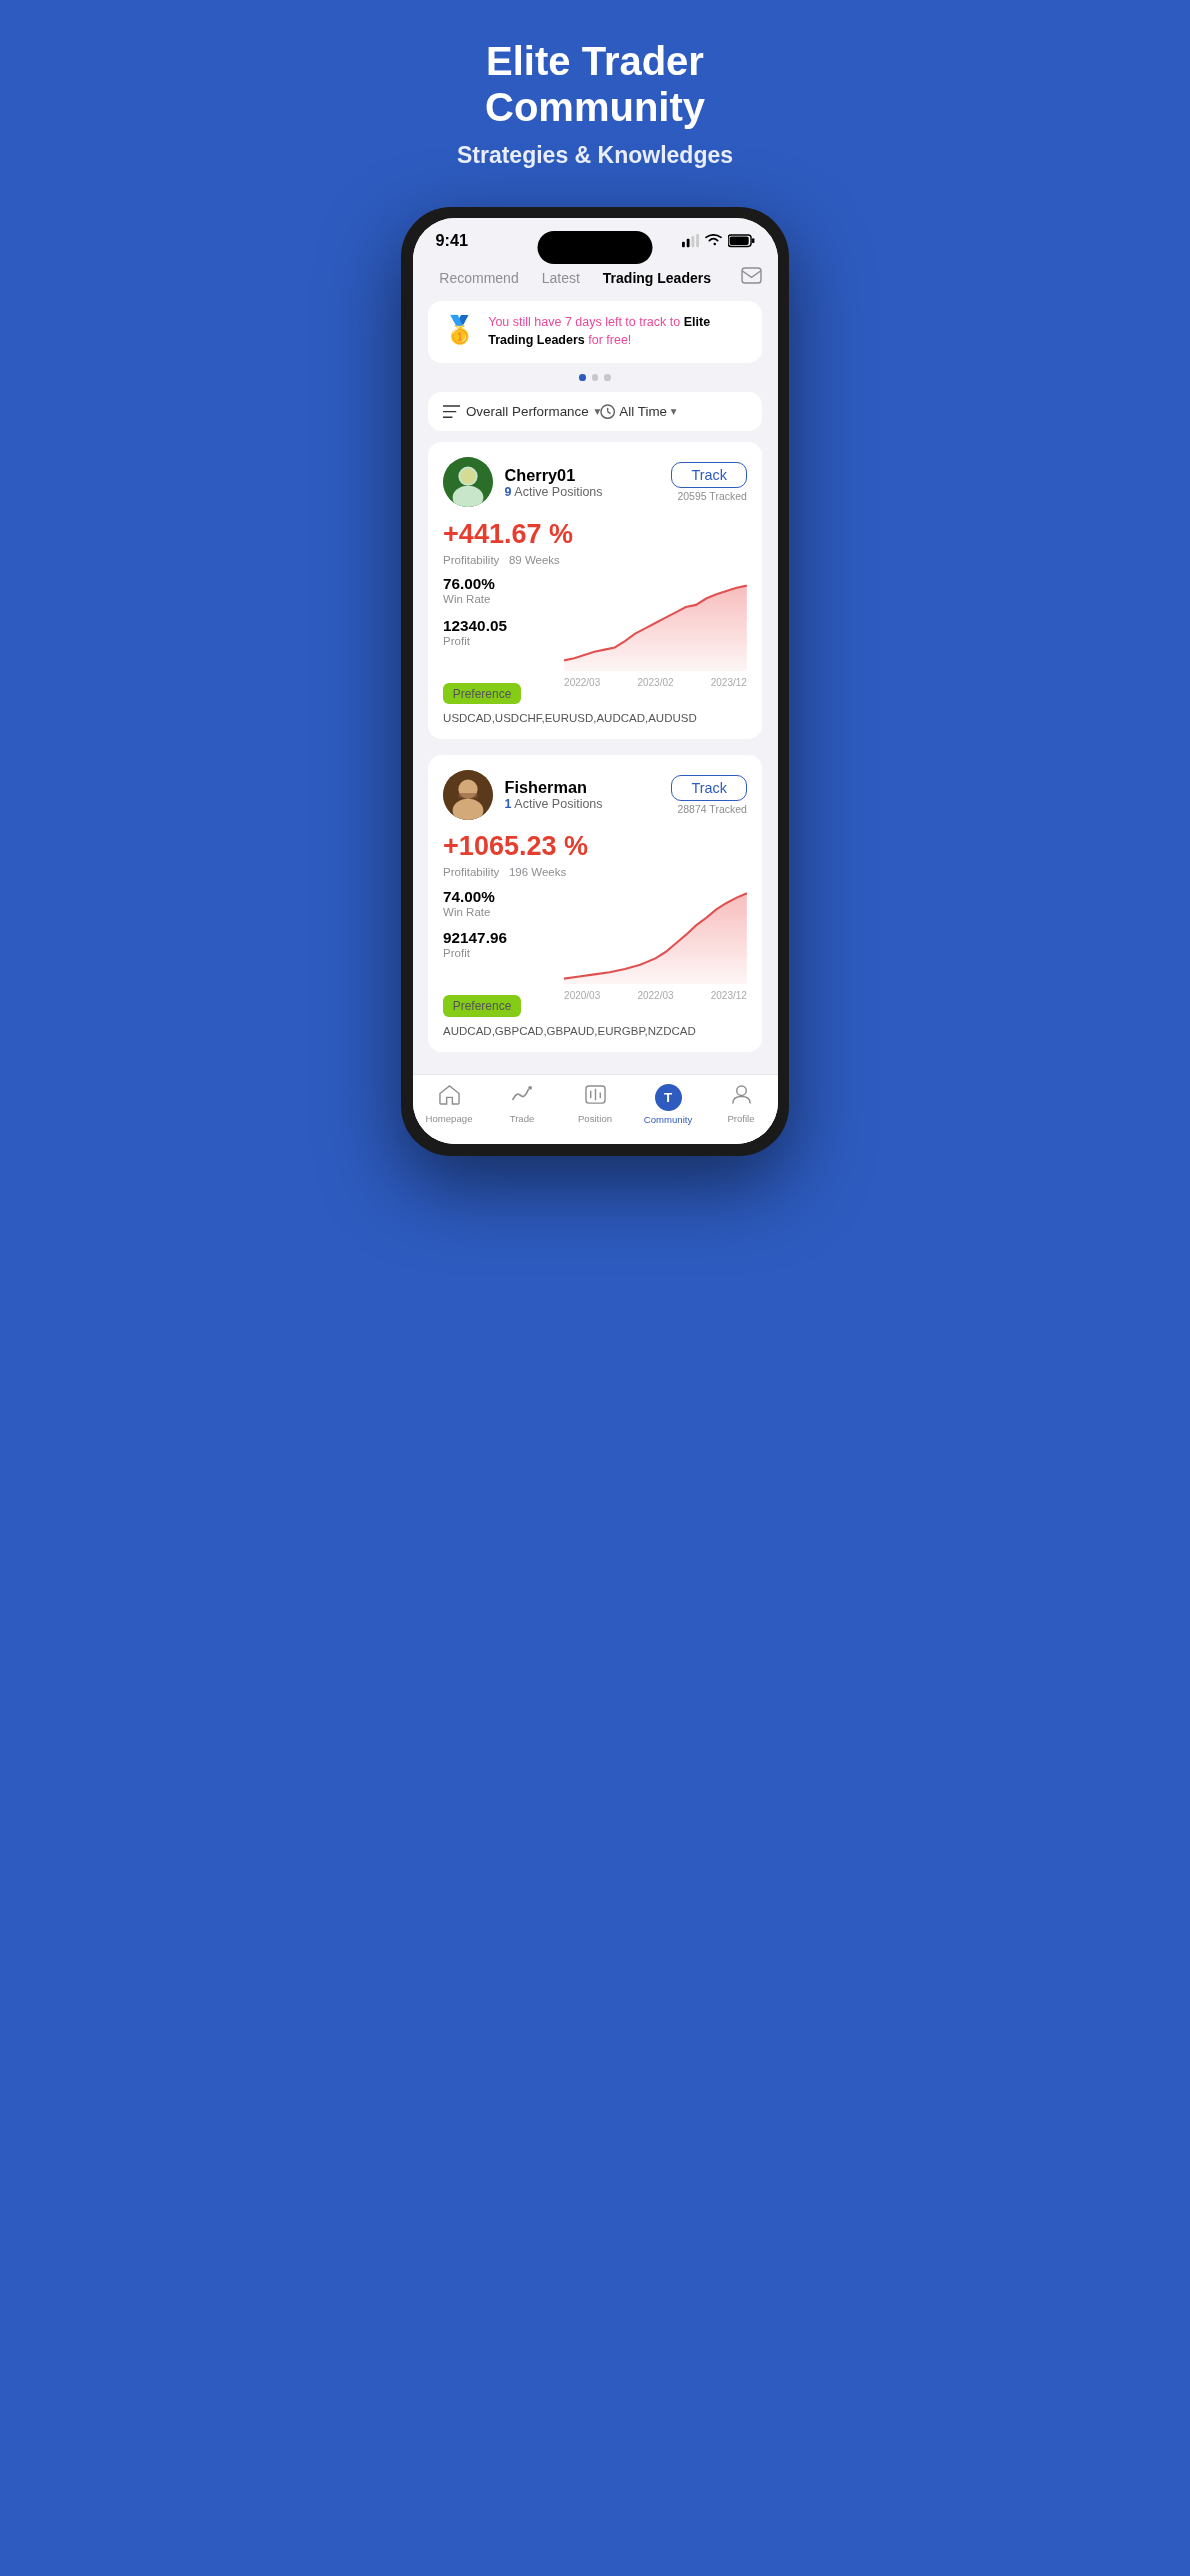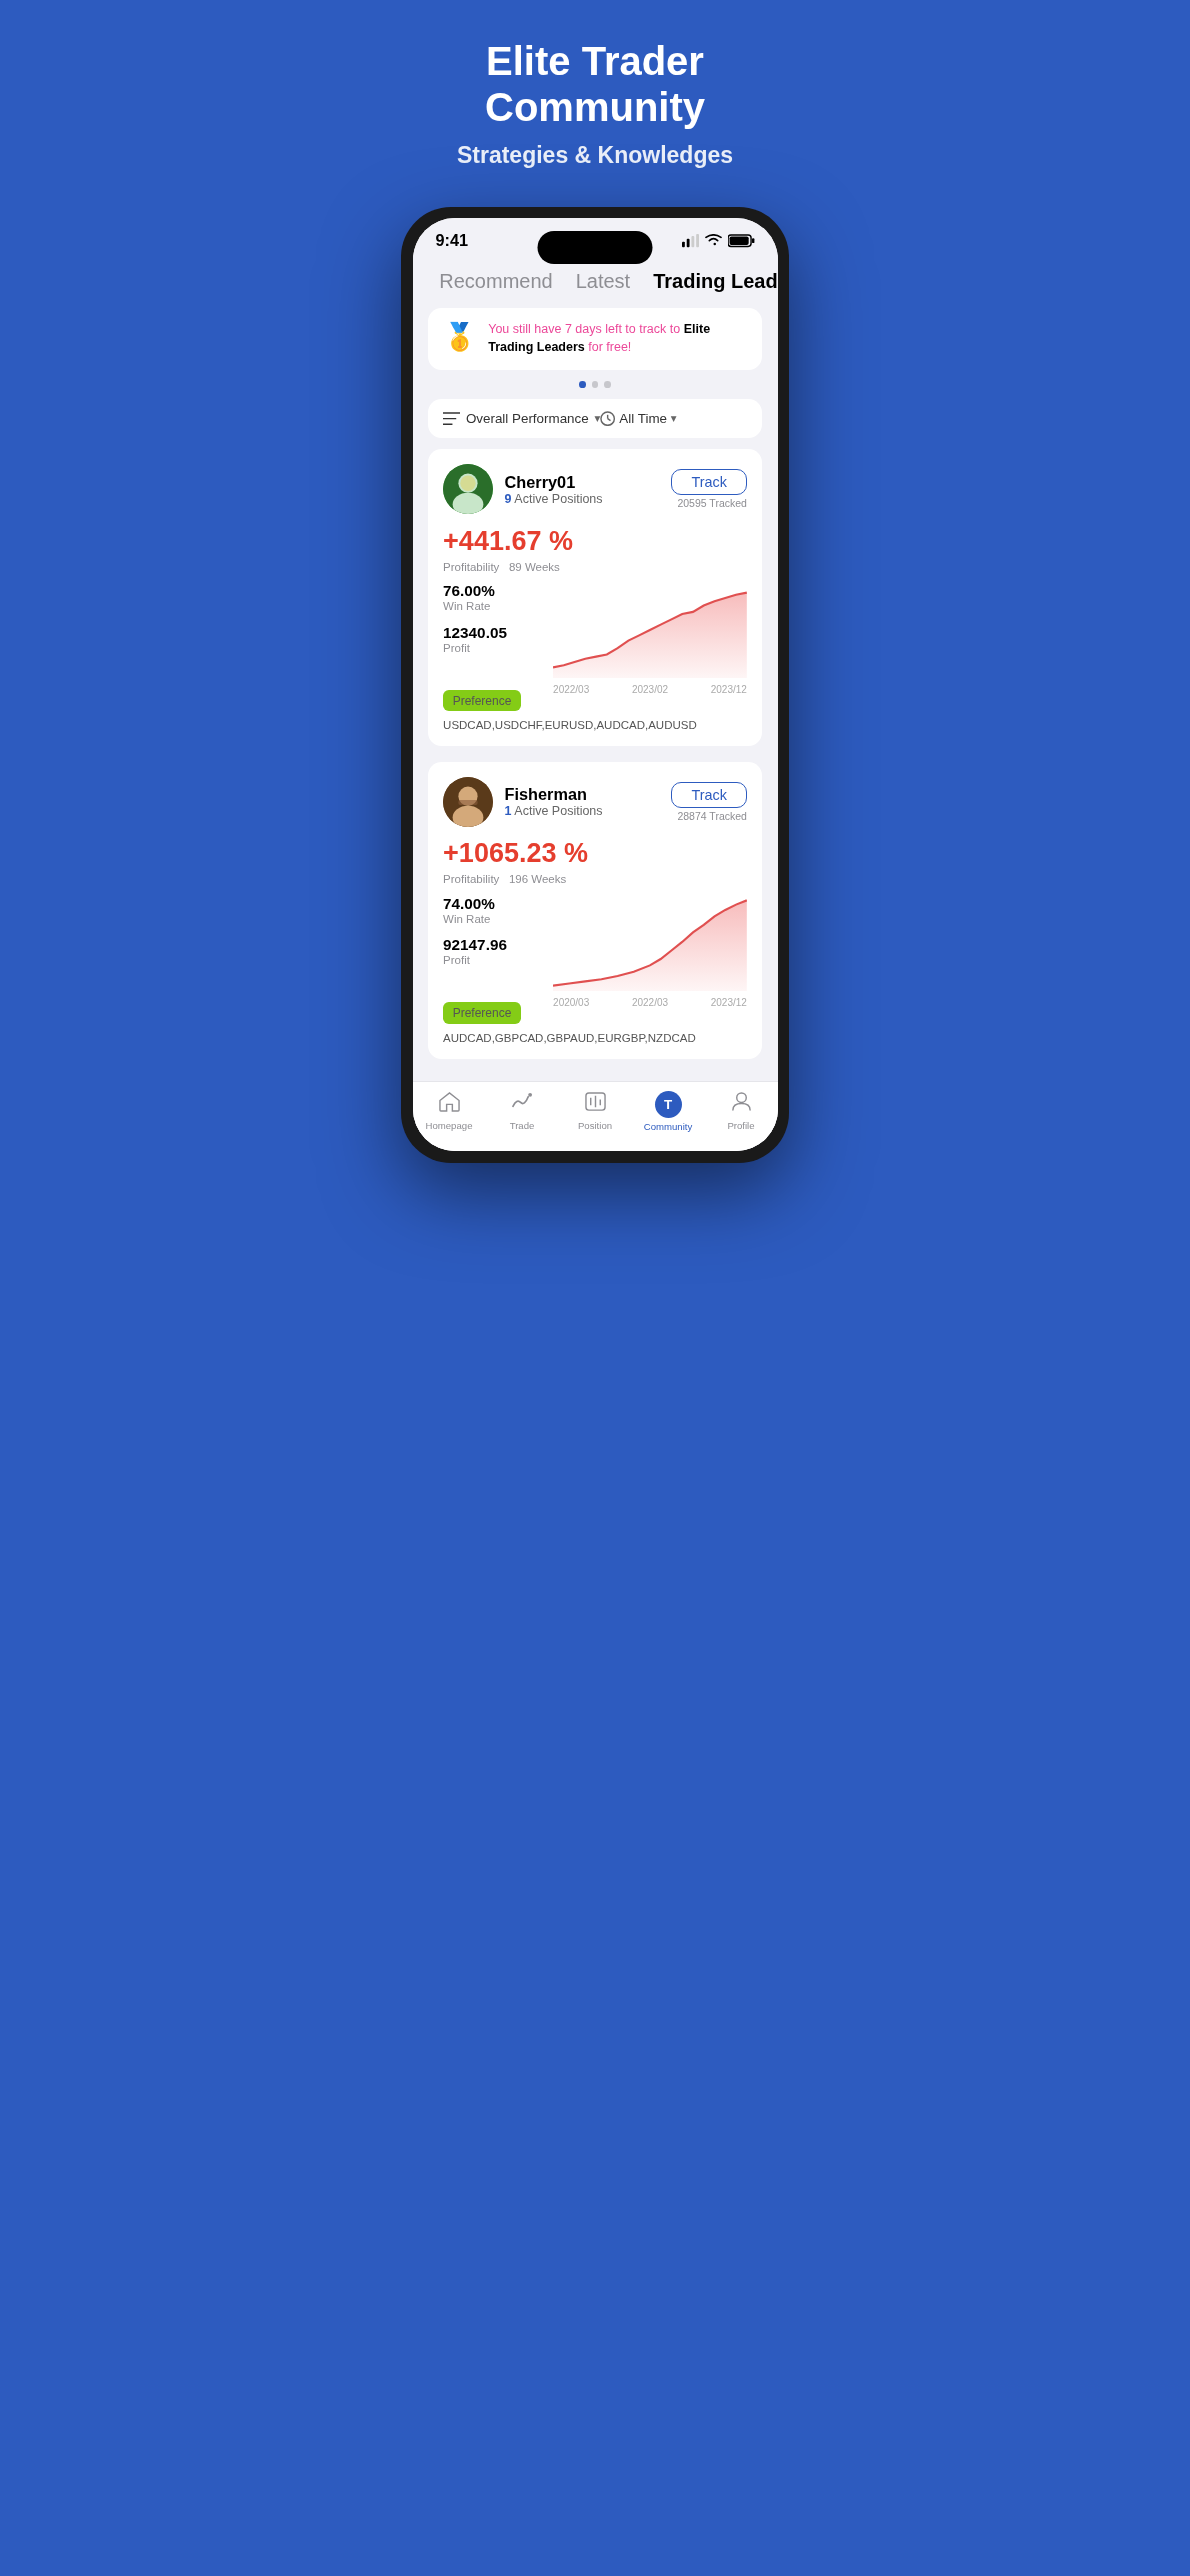--- a/index.html
+++ b/index.html
@@ -76,21 +76,21 @@
 
     
     .nav-tabs {
       background: #f2f2f7;
       display: flex;
       align-items: center;
       padding: 7.7px 15.3px 11.5px;
       gap: 0;
     }
     .nav-tab {
-      font-size: 20px;
+      font-size: 14px;
       color: #8e8e93;
       padding: 3.8px 11.5px;
       cursor: pointer;
       white-space: nowrap;
     }
     .nav-tab.active {
       color: #000;
       font-weight: 700;
     }
     .nav-mail {
@@ -252,21 +252,21 @@
       margin-bottom: 3.8px;
     }
     .profit-label {
       font-size: 11.5px;
       color: #8e8e93;
       margin-bottom: 9.6px;
     }
 
     .stats-chart-row {
       display: flex;
-      gap: 5px;
+      gap: 16px;
       align-items: flex-start;
     }
     .stats-col {
       flex: 0 0 auto;
       min-width: 105px;
     }
     .stat-item {
       margin-bottom: 11.5px;
     }
     .stat-value {

